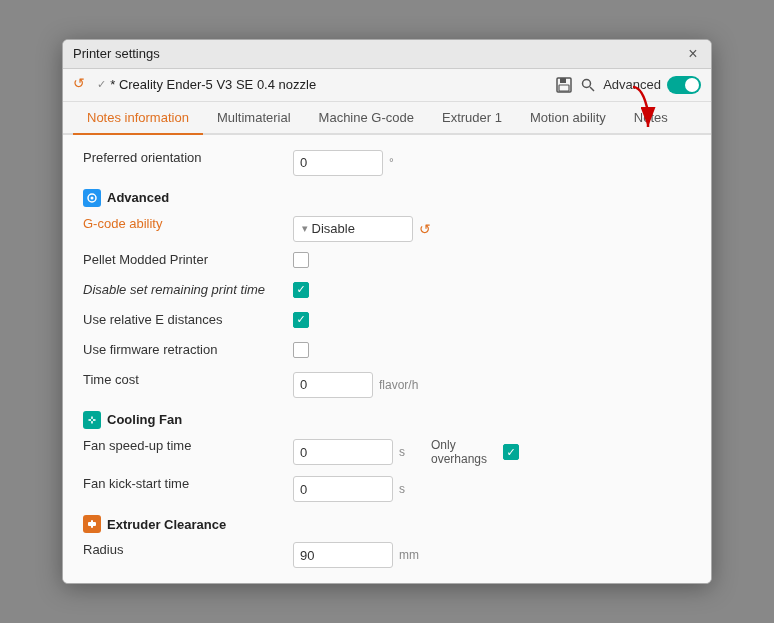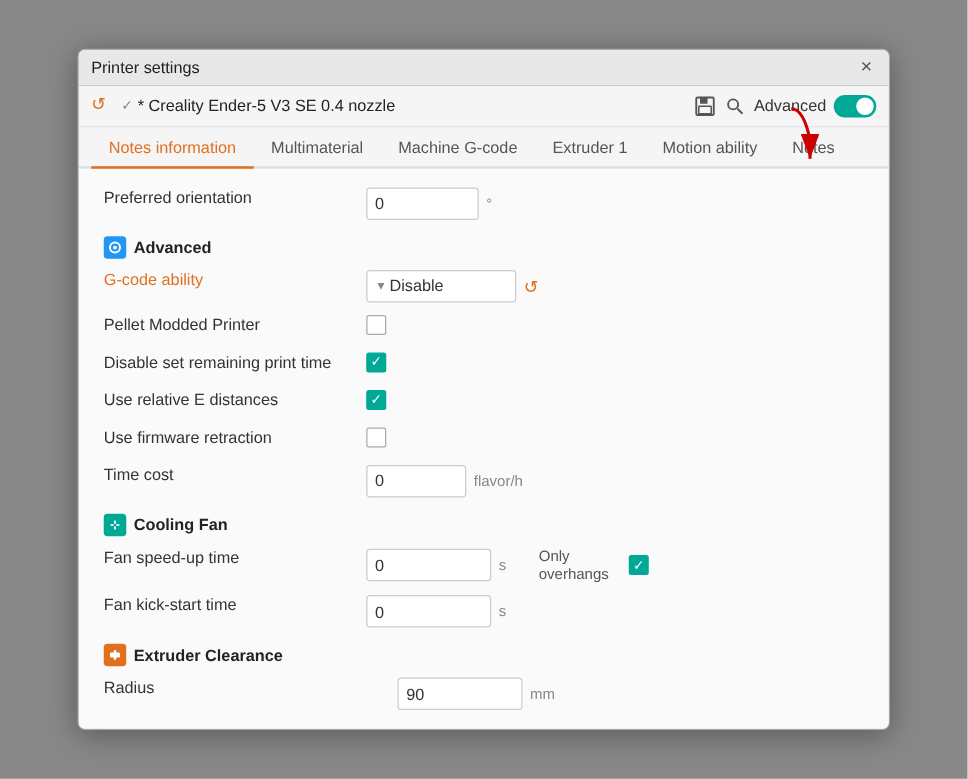--- a/index.html
+++ b/index.html
@@ -318,21 +318,21 @@
         <span class="reset-btn">↺</span>
       </div>
     </div>
 
     <div class="field-row">
       <span class="field-label">Pellet Modded Printer</span>
       <div class="checkbox"></div>
     </div>
 
     <div class="field-row">
-      <span class="field-label" style="line-height:1.3;">Disable set remaining print time</span>
+      <span class="field-label" style="line-height:1.3;font-style:italic;">Disable set remaining print time</span>
       <div class="checkbox checked">✓</div>
     </div>
 
 
     <div class="field-row">
       <span class="field-label">Use relative E distances</span>
       <div class="checkbox checked">✓</div>
     </div>
 
     <div class="field-row">
@@ -387,21 +387,21 @@
           <rect x="2" y="4" width="8" height="4" rx="1" fill="white"></rect>
           <rect x="5" y="2" width="2" height="8" rx="1" fill="white"></rect>
         </svg>
       </div>
       <span>Extruder Clearance</span>
     </div>
 
     <div class="field-row">
       <span class="field-label">Radius</span>
       <div class="field-input">
-        <input class="input-box" value="90" style="width: 100px; margin-left: 25px;">
+        <input class="input-box" value="90" style="width: 100px;">
         <span class="input-suffix">mm</span>
       </div>
     </div>
   </div>
 
   <div class="arrow-annotation" style="position:absolute; top:42px; right:48px; pointer-events:none;">
     <svg class="arrow-svg" width="80" height="60" viewBox="0 0 80 60" overflow="visible">
       <defs>
         <marker id="arrowhead" markerWidth="8" markerHeight="6" refX="8" refY="3" orient="auto">
           <polygon points="0 0, 8 3, 0 6" fill="#cc0000"></polygon>

